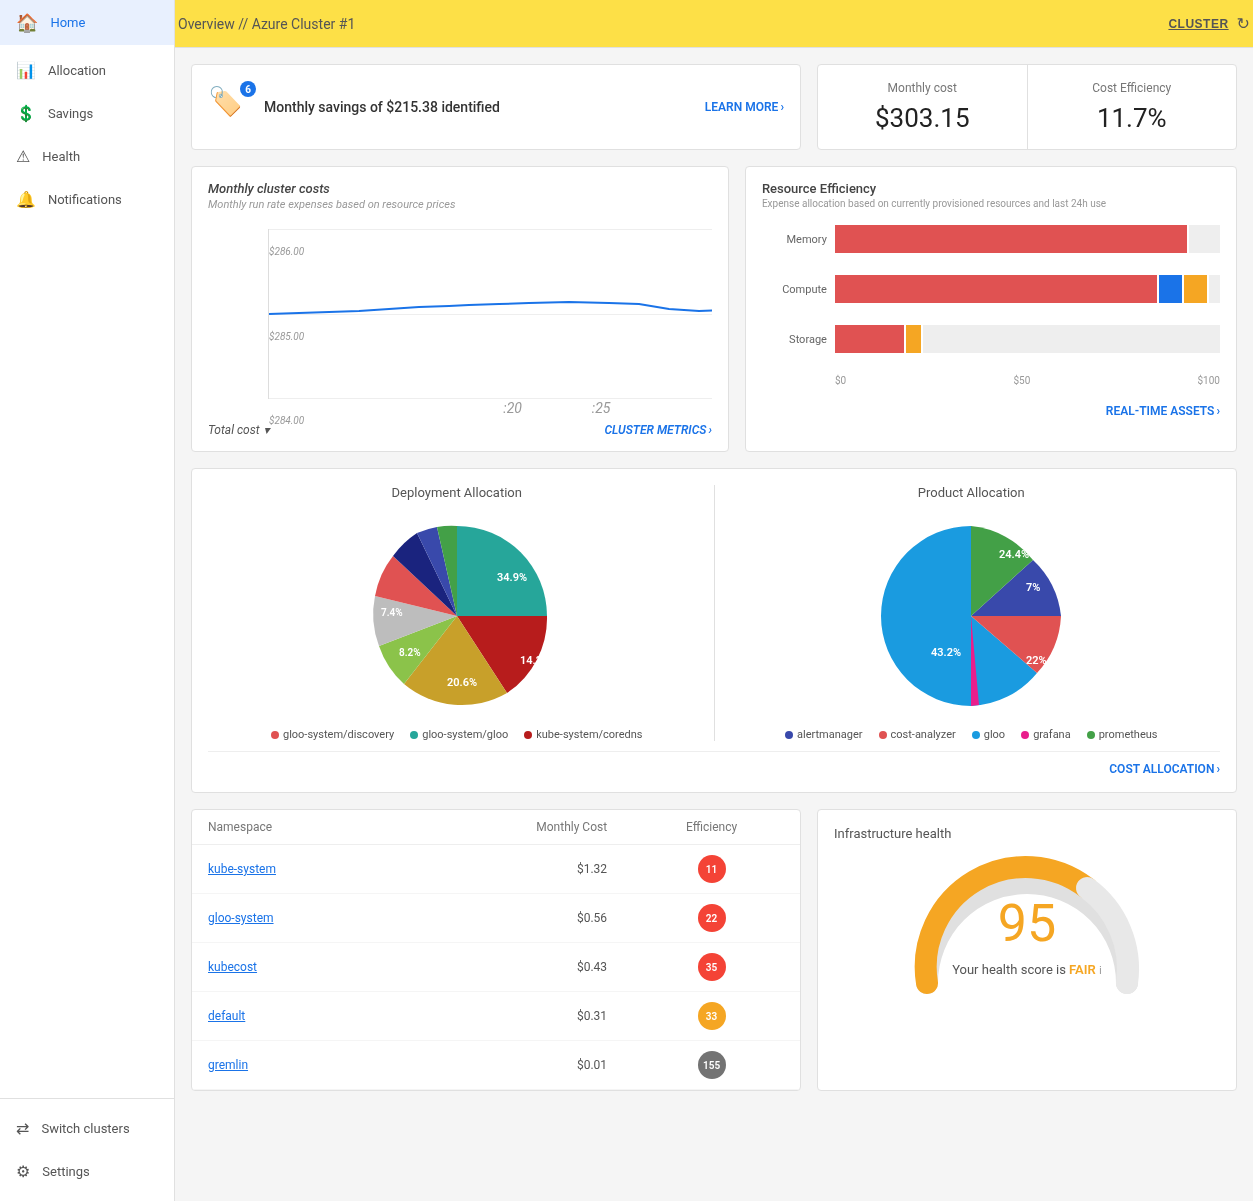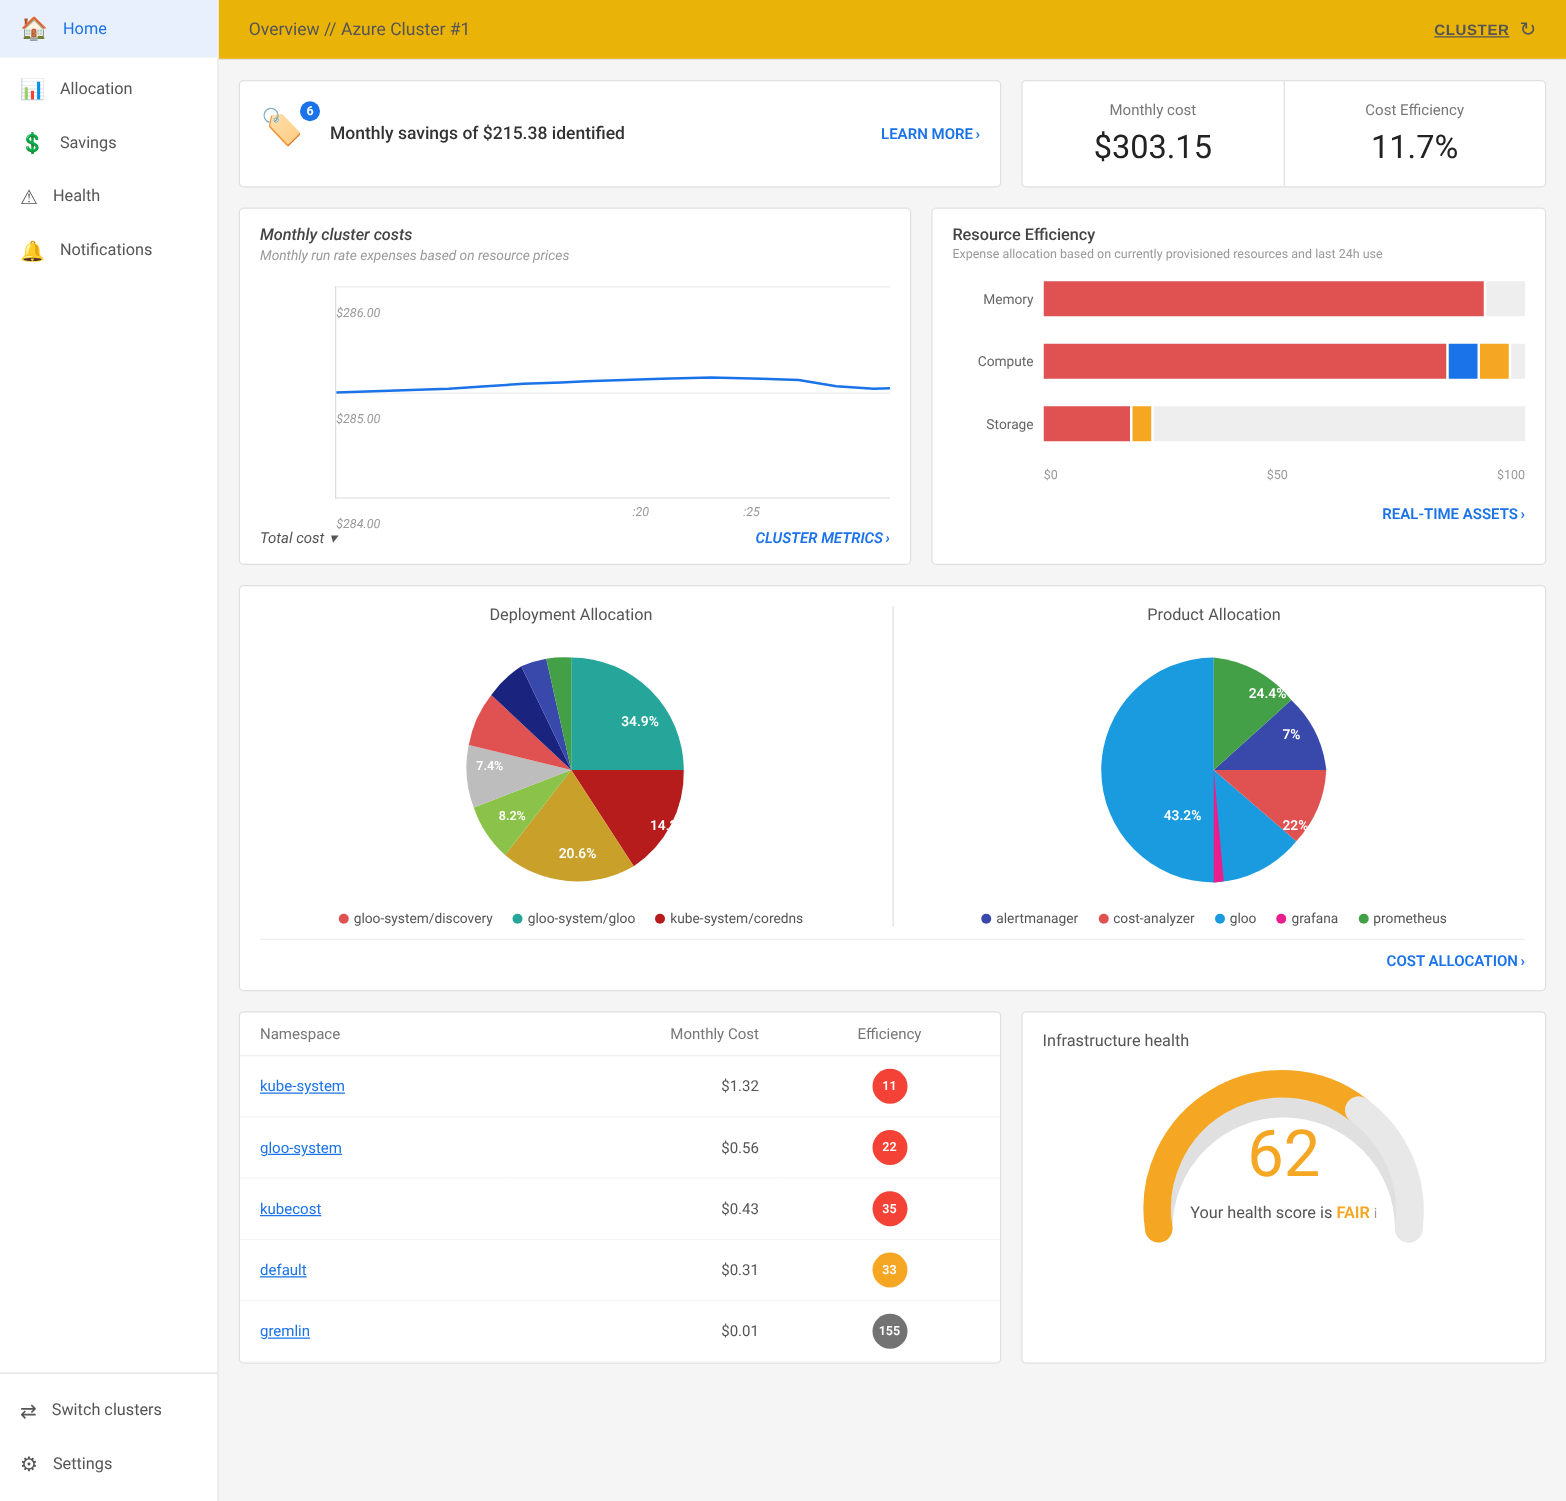--- a/index.html
+++ b/index.html
@@ -51,22 +51,22 @@
       overflow-y: auto;
       background: #f5f5f5;
       padding: 0;
     }
 
     
     .main-header {
       display: flex;
       align-items: center;
       justify-content: space-between;
-      padding: 14px 24px;
-      background: #eab308;
+      padding: 14px 3px;
+      background: #fde047;
       border-bottom: 1px solid #e0e0e0;
     }
     .breadcrumb { font-size: 14px; color: #555; }
     .header-actions { display: flex; align-items: center; gap: 8px; }
     .upgrade-btn {
       font-size: 12px;
       font-weight: 600;
       color: #555;
       text-decoration: underline;
       background: none;
@@ -158,21 +158,21 @@
       position: absolute;
       left: 0;
       font-size: 10px;
       color: #999;
       transform: translateY(-50%);
       margin-top: 22px;
     }
     .x-label {
       position: absolute;
       bottom: -18px;
-      font-size: 10px;
+      font-size: 14px;
       color: #999;
       transform: translateX(-50%);
     }
     .h-grid-line {
       position: absolute;
       left: 0; right: 0;
       border-top: 1px solid #eee;
     }
     .bar-row {
       display: flex;
@@ -561,21 +561,21 @@
         <div class="health-title">Infrastructure health</div>
         <div class="gauge-wrap">
           <svg width="240" height="140" viewBox="0 0 240 140" class="gauge-svg">
 
             <path d="M20,130 A100,100 0 0,1 220,130" fill="none" stroke="#e0e0e0" stroke-width="22" stroke-linecap="round"></path>
 
             <path d="M20,130 A100,100 0 0,1 180,35" fill="none" stroke="#f5a623" stroke-width="22" stroke-linecap="round"></path>
 
             <path d="M180,35 A100,100 0 0,1 220,130" fill="none" stroke="#e8e8e8" stroke-width="22" stroke-linecap="round"></path>
           </svg>
-          <div class="gauge-number" style="margin-top:-100px; font-size:52px; font-weight:400; color:#f5a623; text-align:center;">62</div>
+          <div class="gauge-number" style="margin-top:-100px; font-size:52px; font-weight:400; color:#f5a623; text-align:center;">95</div>
           <div style="margin-top:8px; font-size:13px; color:#555; text-align:center;">
             <span>Your health score is</span>
             <span style="color:#f5a623; font-weight:600;">FAIR</span>
             <span style="color:#999; font-size:11px; cursor:pointer;">ℹ</span>
           </div>
         </div>
       </div>
     </div>
 
   </div>

